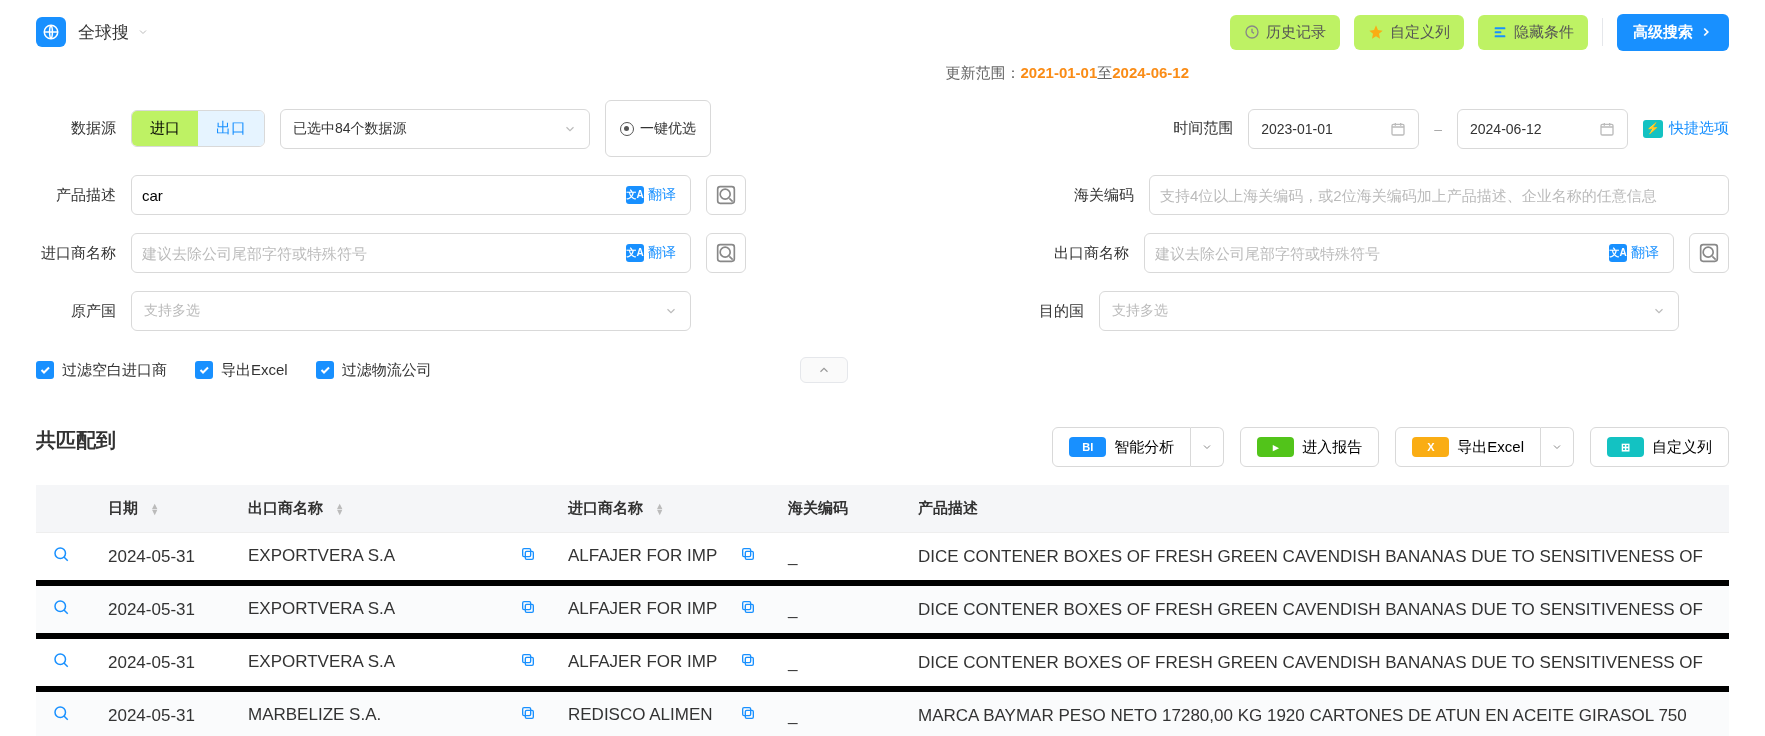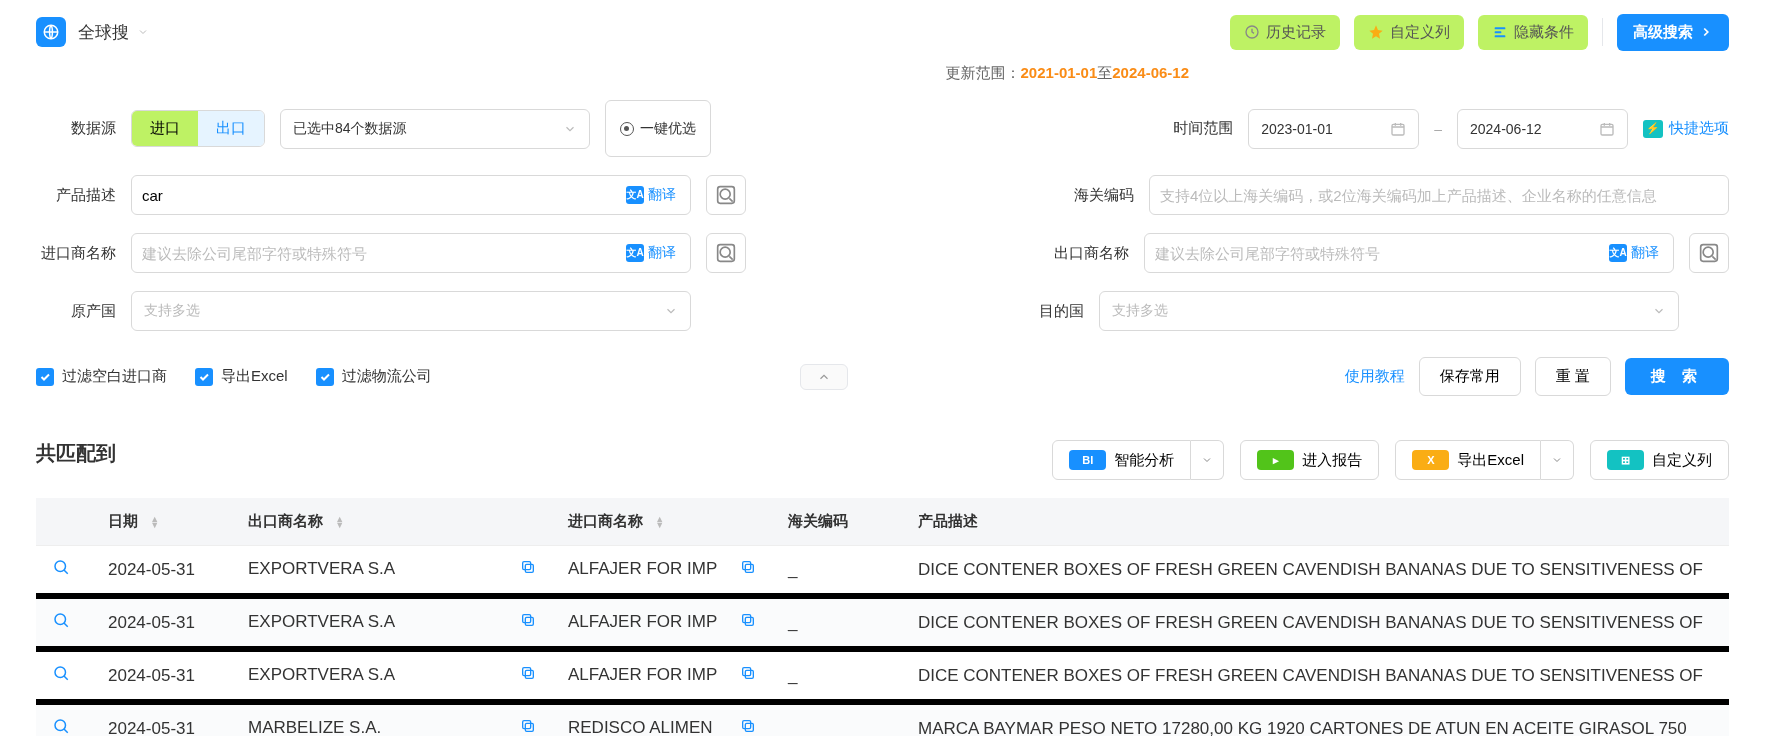--- a/index.html
+++ b/index.html
@@ -286,26 +286,20 @@
             </svg>
           </span>
         <span>过滤物流公司</span>
       </label>
       <div class="collapse-btn">
         <svg width="14" height="14" viewBox="0 0 24 24" fill="none" stroke="currentColor" stroke-width="2">
             <path d="M6 15l6-6 6 6"></path>
           </svg>
       </div>
     </div>
-    <div class="actions">
-      <span class="link">使用教程</span>
-      <button class="btn-outline">保存常用</button>
-      <button class="btn-outline">重 置</button>
-      <button class="btn-primary">搜 索</button>
-    </div>
   </div>
 
   <div class="results-hdr">
     <div class="count-box">
       <span>共匹配到</span>
     </div>
     <div class="result-actions">
       <div class="ra-split">
         <button class="ra-btn">
           <span class="ric" style="background:#1890ff">BI</span>

